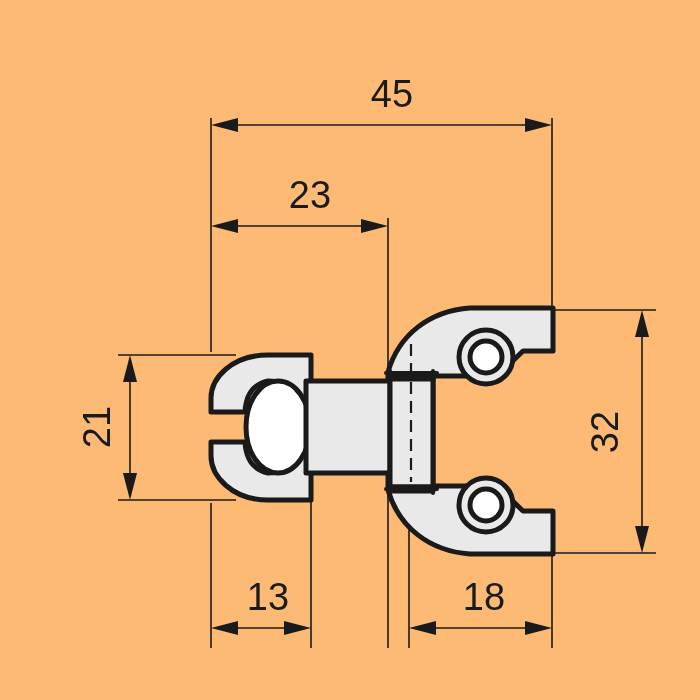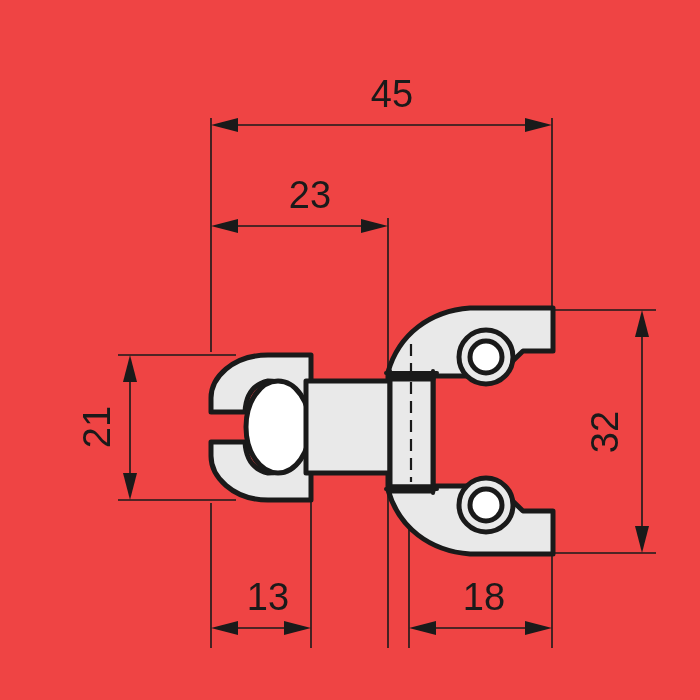--- a/index.html
+++ b/index.html
@@ -12,21 +12,21 @@
     width: 700px;
     height: 700px;
     font-family: "Liberation Sans", sans-serif;
     overflow: hidden;
     position: relative;
   }
   #drawing-root {
     position: relative;
     width: 700px;
     height: 700px;
-    background: #ef4444;
+    background: #fdba74;
   }
   svg.drawing {
     display: block;
     width: 700px;
     height: 700px;
   }
   .dim-text {
     font-family: "Liberation Sans", sans-serif;
     font-size: 38px;
     fill: #1a1a1a;

